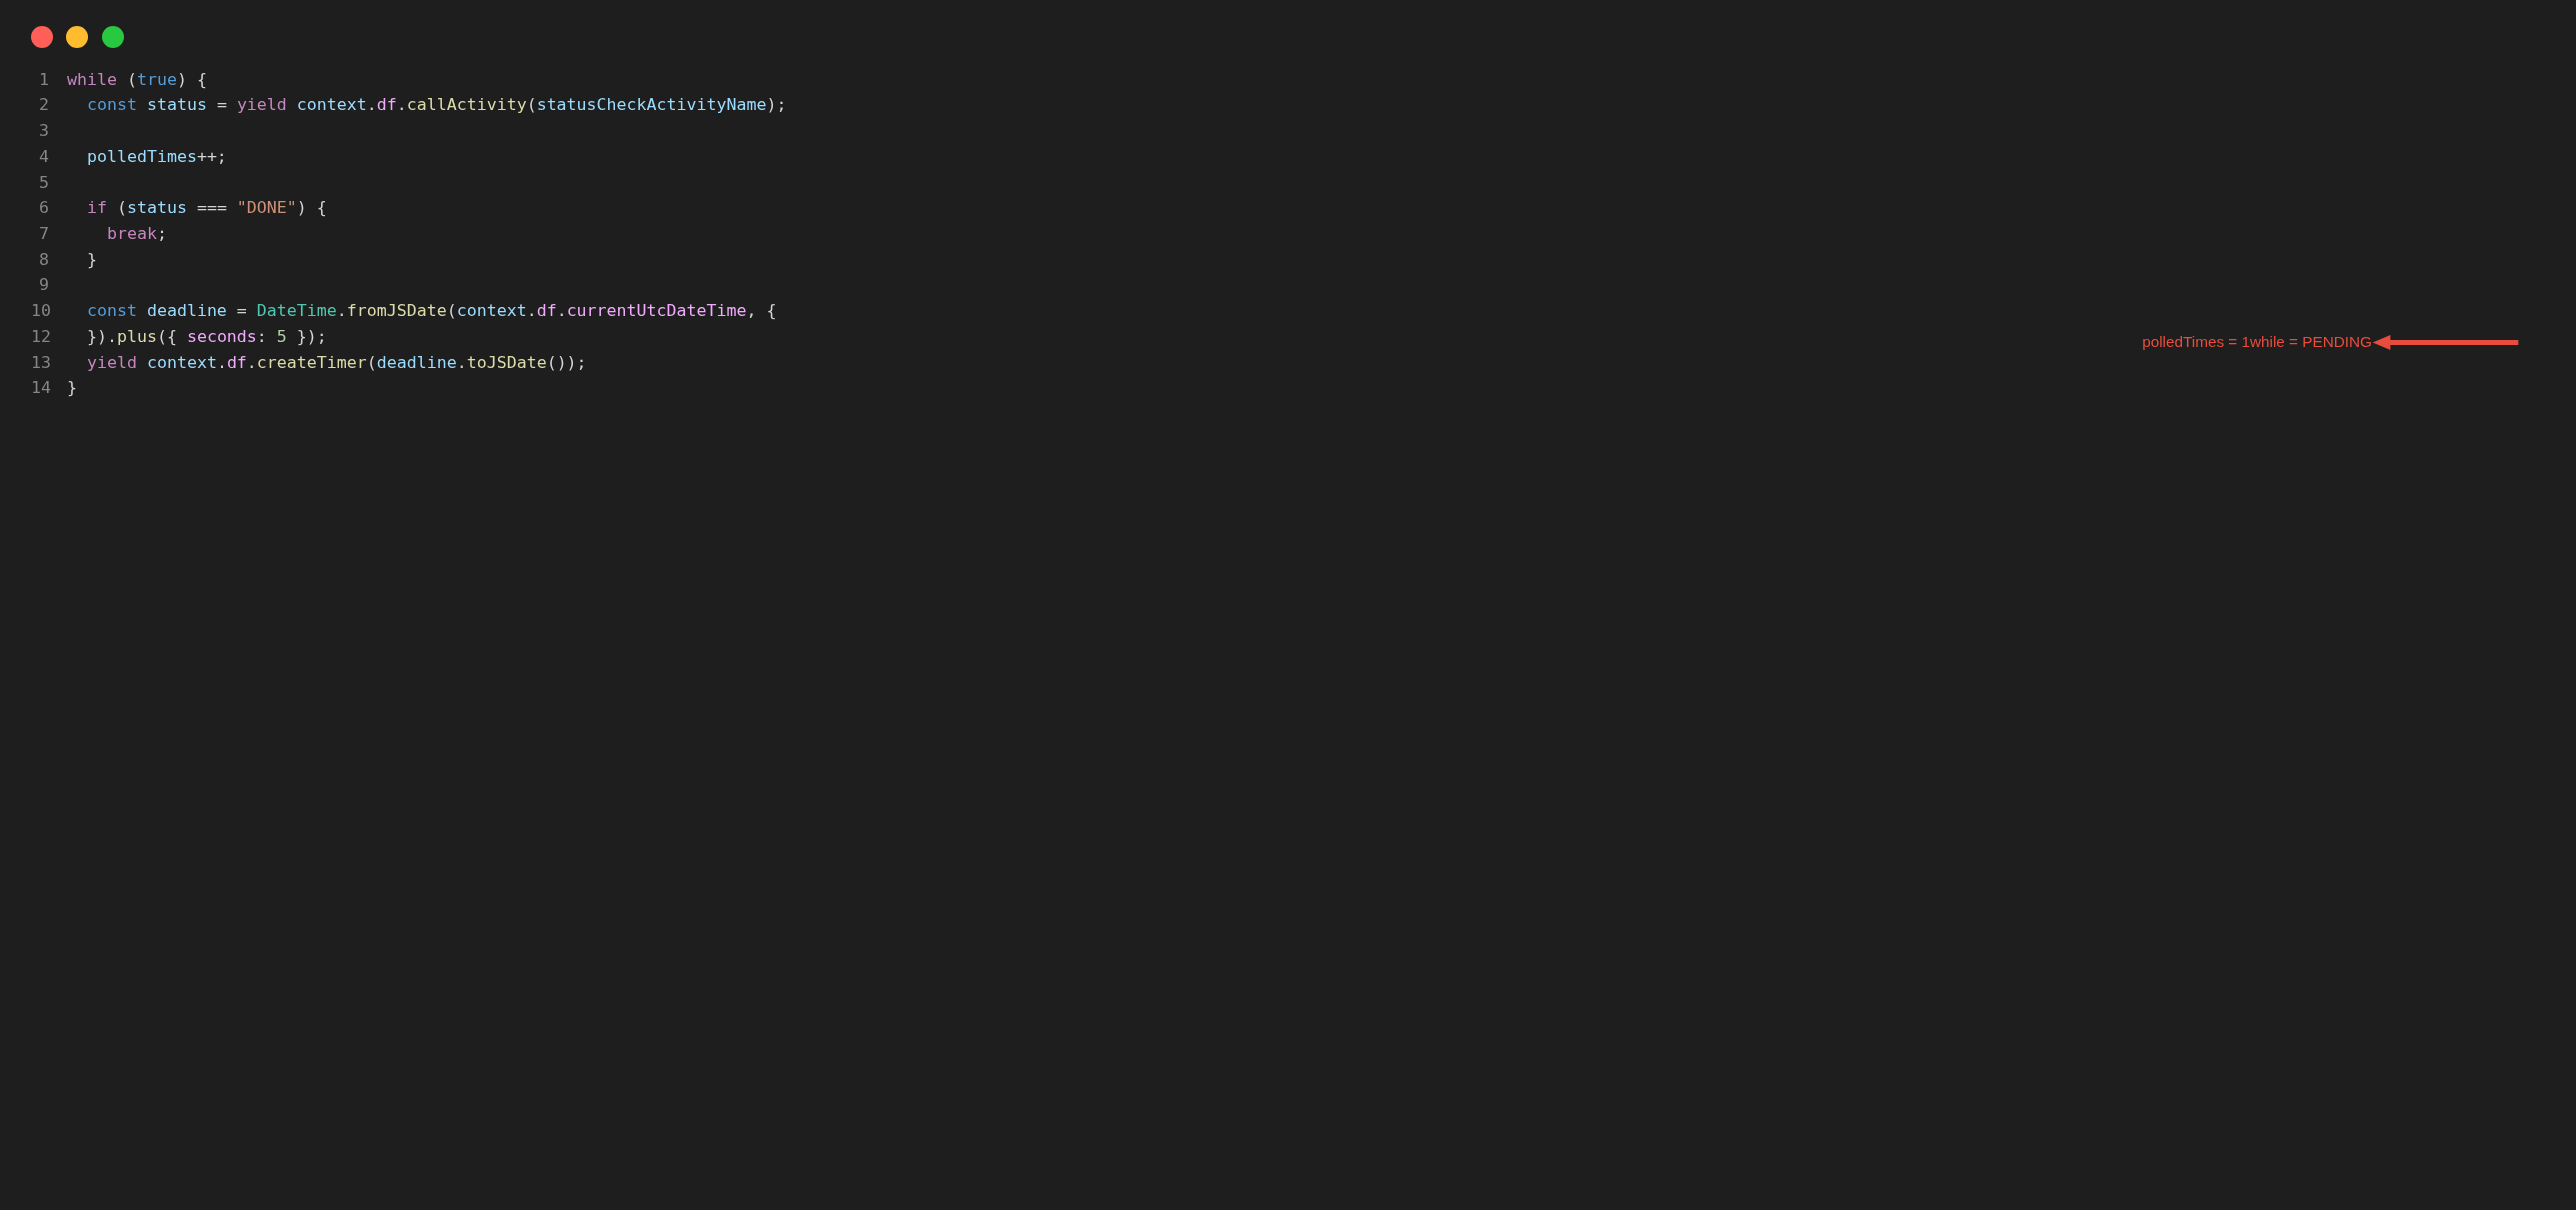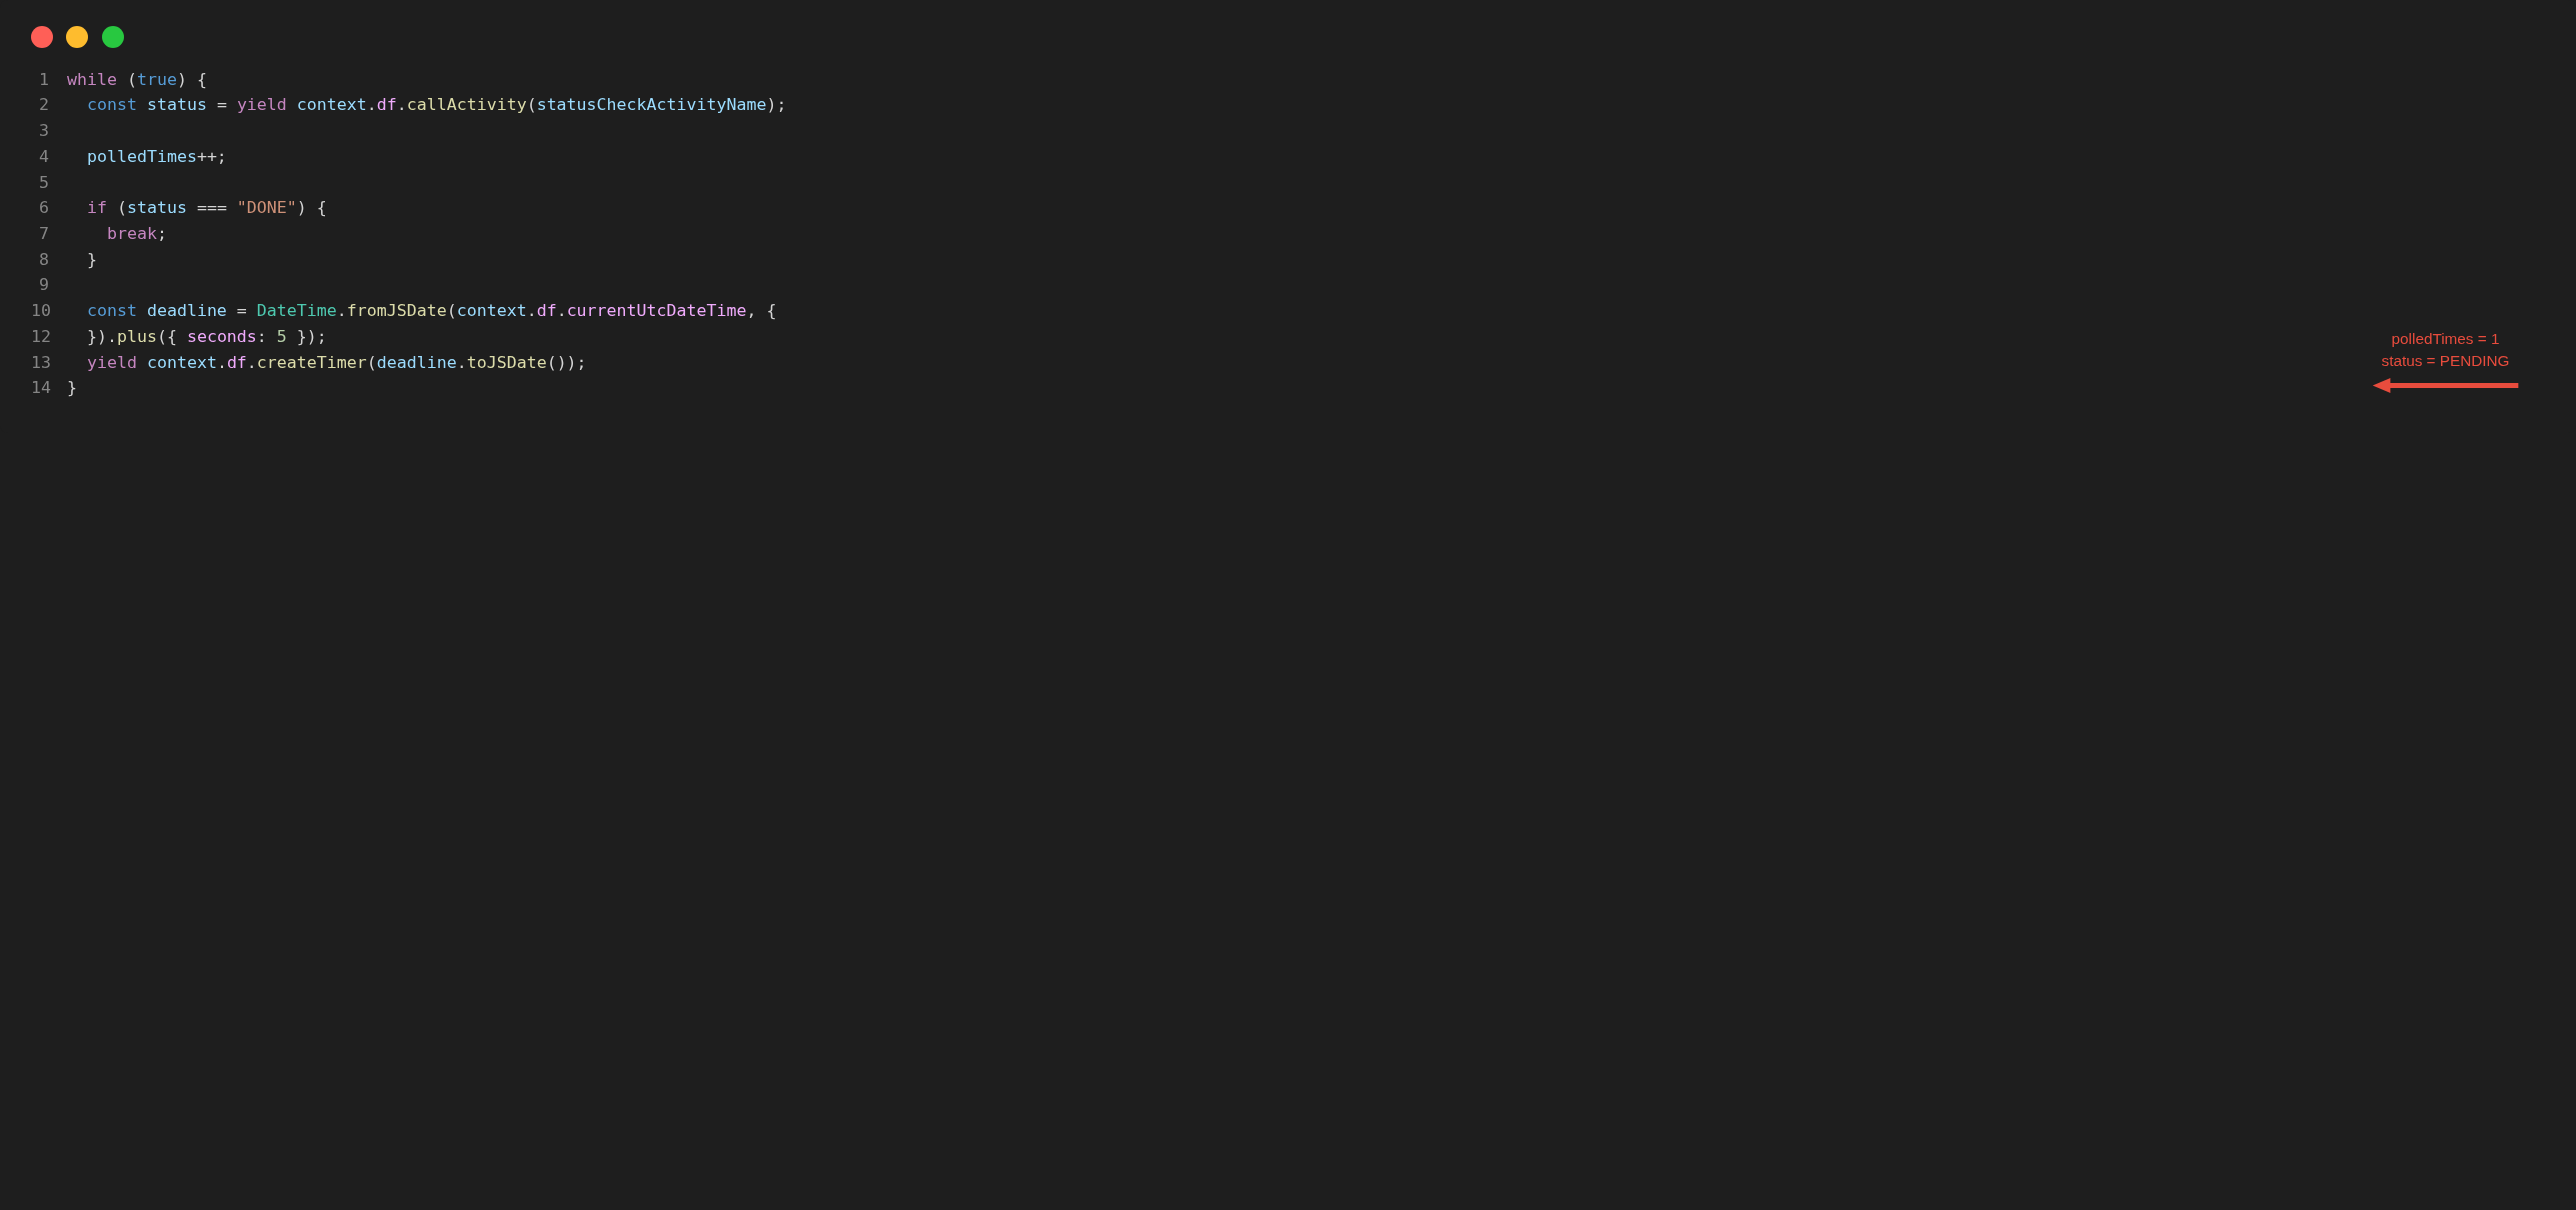--- a/index.html
+++ b/index.html
@@ -64,22 +64,22 @@
     .num { color: #b5cea8; }
     .pun { color: #d4d4d4; }
     .prop { color: #f0abfc; }
     .type { color: #4ec9b0; margin-top: 41px; }
 
     .annotation-group {
       position: absolute;
       right: 57px;
       top: 268px;
       display: flex;
-      flex-direction: column;
-      align-items: center;
+      flex-direction: row;
+      align-items: flex-end;
     }
     .annotation-text {
       color: #e84c3d;
       font-family: -apple-system, Helvetica, Arial, sans-serif;
       font-size: 15.3px;
       line-height: 1.4;
     }
     .arrow-svg {
       margin-top: 5.1px;
     }
@@ -145,21 +145,21 @@
           <span class="line-content"><span class="pun">  </span><span class="kw">yield</span><span class="pun"> </span><span class="var">context</span><span class="pun">.</span><span class="prop">df</span><span class="pun">.</span><span class="func">createTimer</span><span class="pun">(</span><span class="var">deadline</span><span class="pun">.</span><span class="func">toJSDate</span><span class="pun">());</span></span>
         </div>
         <div class="code-line">
           <span class="line-number">14</span>
           <span class="line-content"><span class="pun">}</span></span>
         </div>
       </div>
 
     <div class="annotation-group">
       <div class="annotation-text">polledTimes = 1</div>
-      <div class="annotation-text">status = PENDING</div>
+      <div class="annotation-text">while = PENDING</div>
       <svg class="arrow-svg" width="147" height="19" viewBox="0 0 230 30">
         <line x1="230" y1="15" x2="20" y2="15" stroke="#e84c3d" stroke-width="8"></line>
         <polygon points="0,15 28,3 28,27" fill="#e84c3d"></polygon>
       </svg>
     </div>
   </div>
 </div>
 
 
 </body></html>

